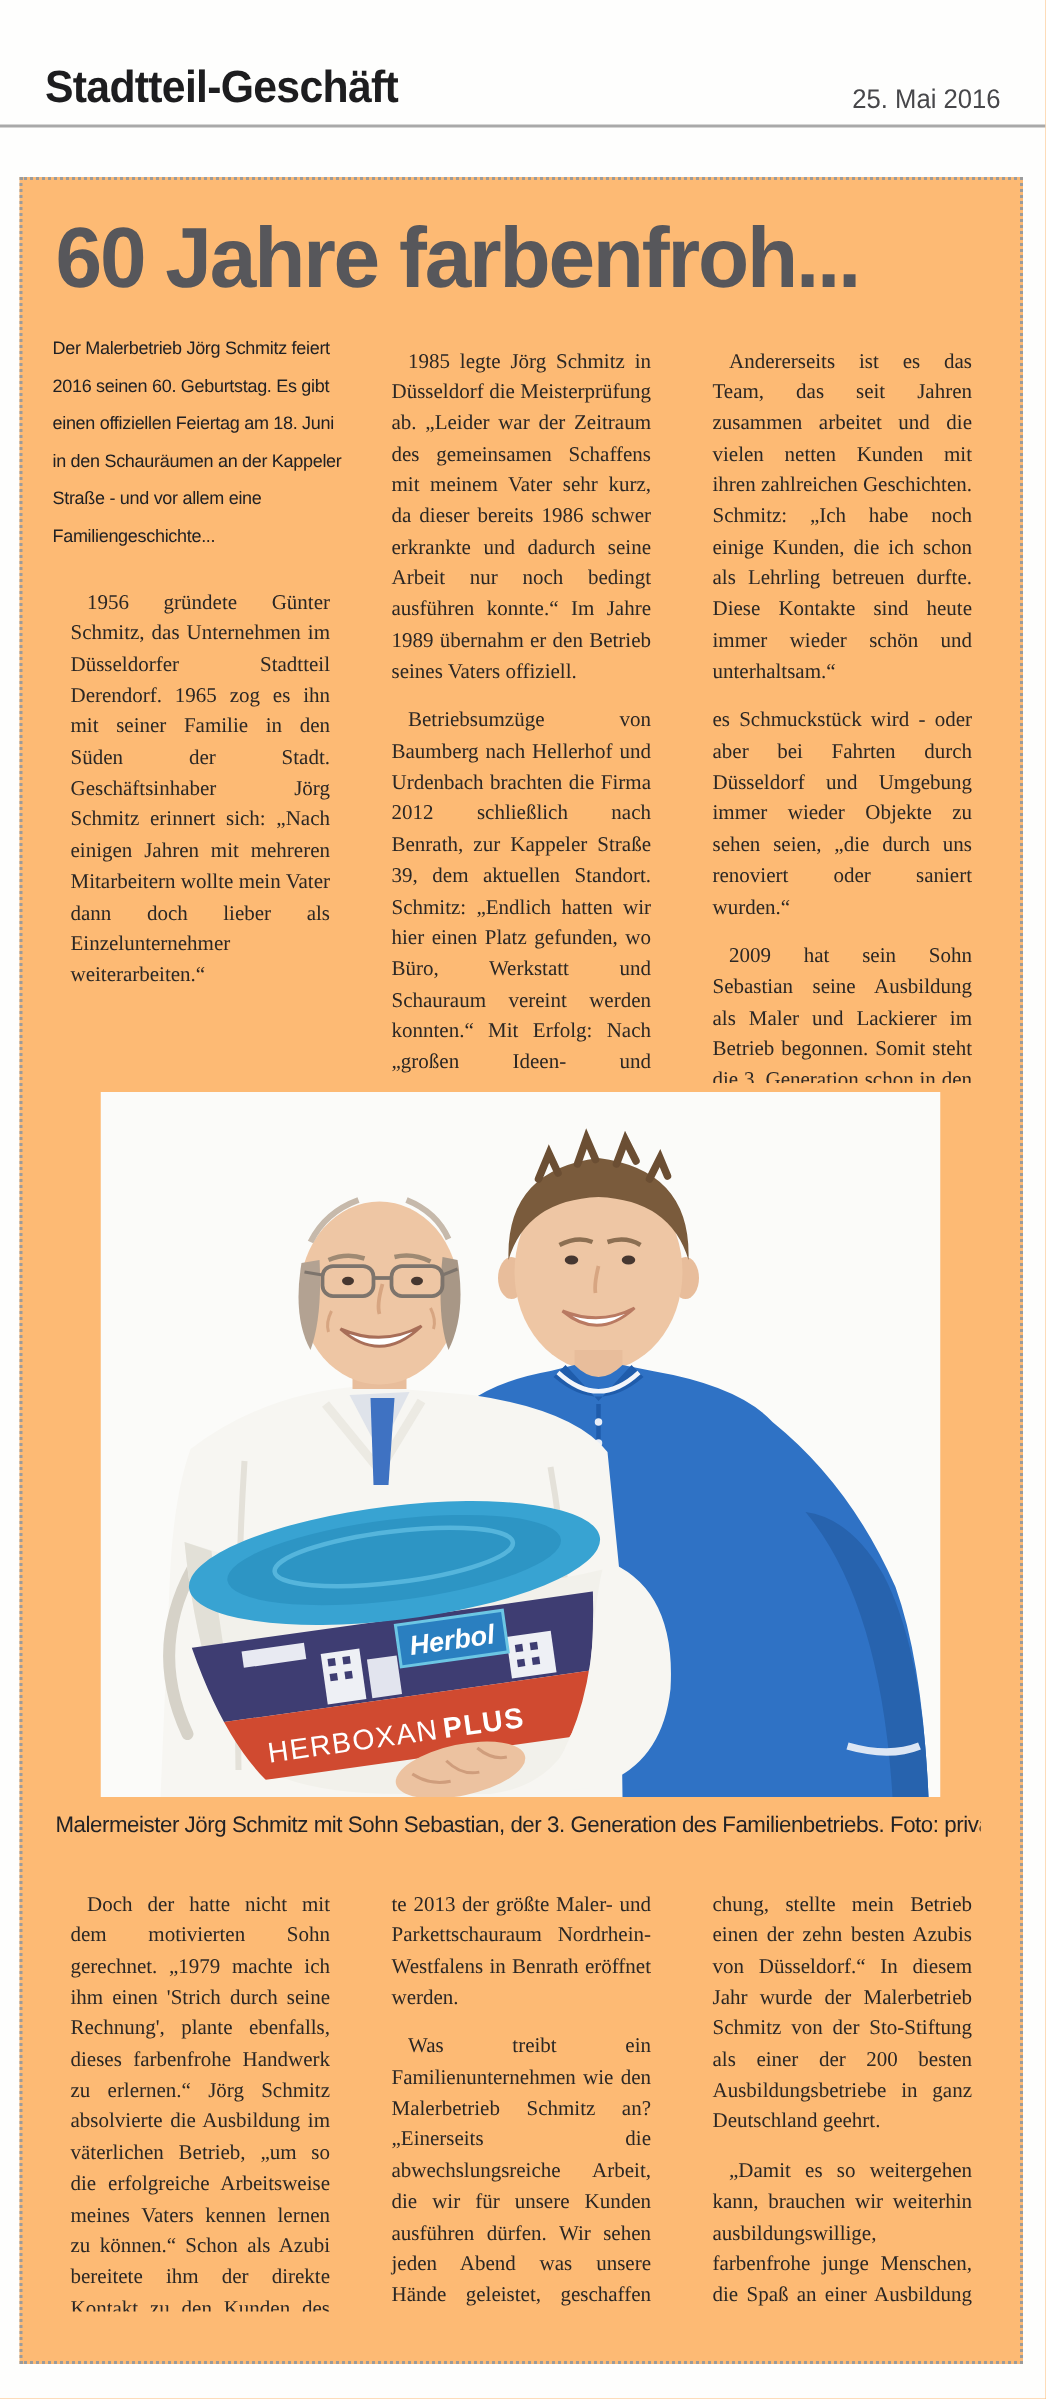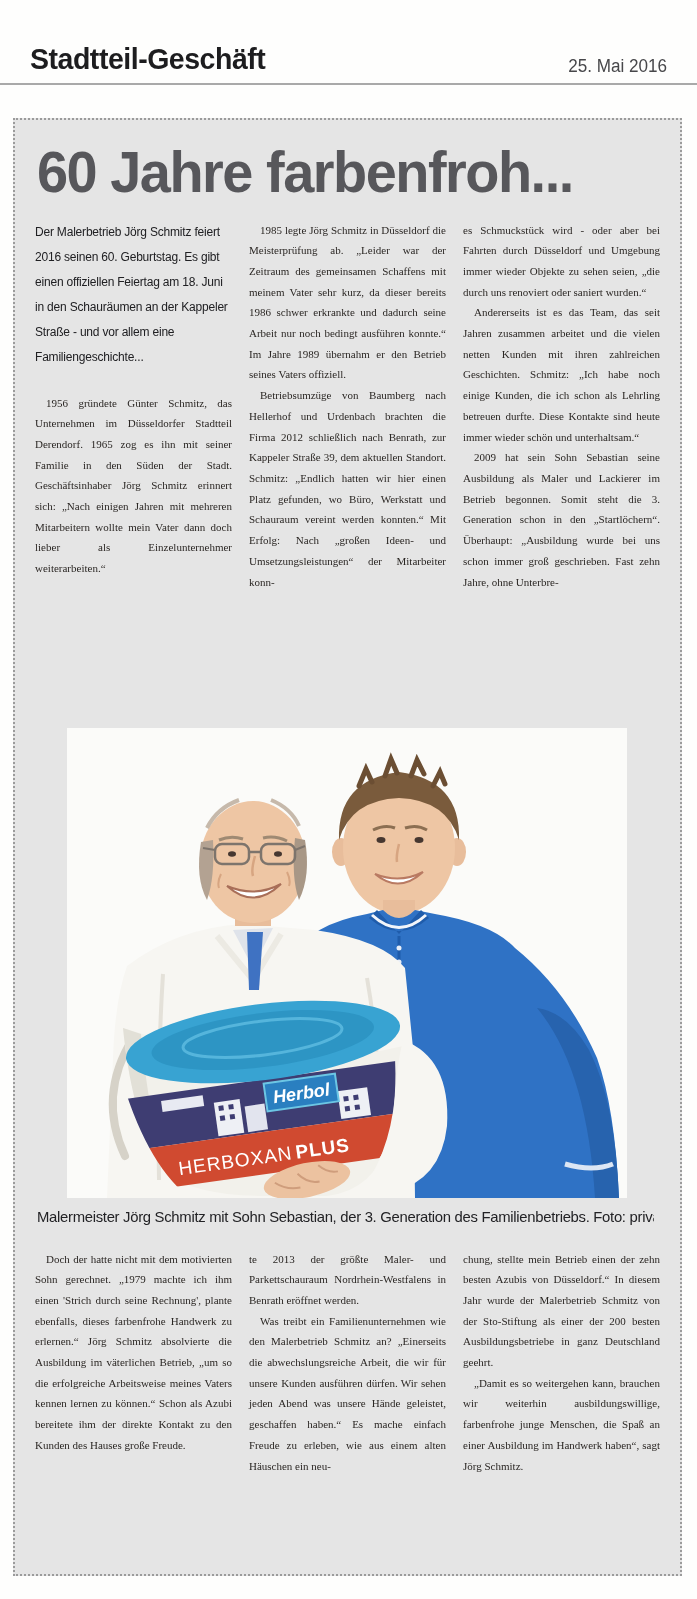--- a/index.html
+++ b/index.html
@@ -20,39 +20,39 @@
   .issue-date{
     position:absolute;right:30px;top:38px;
     font-family:"Liberation Sans", sans-serif;font-size:18px;color:#47474a;
     transform:scaleX(.95);transform-origin:right;white-space:nowrap;
   }
   .masthead-rule{position:absolute;left:0;top:65px;width:697px;height:2px;background:#a9a9a9;}
   
   .article-frame{
     position:absolute;left:13px;top:118px;width:669px;height:1458px;
     border:2px dotted #9b9b9b;box-sizing:border-box;
-    padding:0 20px;overflow:hidden;background:#e5e5e5;
+    padding:0 20px;overflow:hidden;background:#fdba74;
   }
   .headline{
     margin:22px 0 0 2px;
     font-family:"Liberation Sans", sans-serif;font-weight:bold;
     font-size:57px;line-height:1.08;letter-spacing:-1.5px;color:#57575b;
     transform:scaleX(.98);transform-origin:left;white-space:nowrap;
   }
   
   .cols{display:flex;gap:17px;margin-top:16px;}
   .cols.top{height:502px;overflow:hidden;}
   .cols.bottom{height:292px;overflow:hidden;margin-top:24px;}
   .col{flex:1 1 0;min-width:0;}
   .lead{
     font-family:"Liberation Sans", sans-serif;
     font-size:12px;line-height:25px;color:#202023;
     margin:0 0 23px 0;letter-spacing:-0.2px;
   }
-  p.body{font-size:11px;line-height:20.7px;margin:0;text-align:justify;}
+  p.body{font-size:14px;line-height:20.7px;margin:12px;text-align:justify;}
   p.body.indent{text-indent:11px;}
   
   .photo-wrap{margin:6px 0 0 32px;width:560px;height:470px;}
   .caption{
     margin:10px 0 0 2px;
     font-family:"Liberation Sans", sans-serif;font-size:15px;color:#222225;
     letter-spacing:-0.3px;white-space:nowrap;overflow:hidden;
     transform:scaleX(.99);transform-origin:left;
   }
 </style>
@@ -72,22 +72,22 @@
   <div class="cols top">
     <div class="col">
       <p class="lead">Der Malerbetrieb Jörg Schmitz feiert 2016 seinen 60. Geburtstag. Es gibt einen offiziellen Feiertag am 18. Juni in den Schauräumen an der Kappeler Straße - und vor allem eine Familiengeschichte...</p>
       <p class="body indent">1956 gründete Günter Schmitz, das Unternehmen im Düsseldorfer Stadtteil Derendorf. 1965 zog es ihn mit seiner Familie in den Süden der Stadt. Geschäftsinhaber Jörg Schmitz erinnert sich: „Nach einigen Jahren mit mehreren Mitarbeitern wollte mein Vater dann doch lieber als Einzelunternehmer weiterarbeiten.“</p>
     </div>
     <div class="col">
       <p class="body indent">1985 legte Jörg Schmitz in Düsseldorf die Meisterprüfung ab. „Leider war der Zeitraum des gemeinsamen Schaffens mit meinem Vater sehr kurz, da dieser bereits 1986 schwer erkrankte und dadurch seine Arbeit nur noch bedingt ausführen konnte.“ Im Jahre 1989 übernahm er den Betrieb seines Vaters offiziell.</p>
       <p class="body indent">Betriebsumzüge von Baumberg nach Hellerhof und Urdenbach brachten die Firma 2012 schließlich nach Benrath, zur Kappeler Straße 39, dem aktuellen Standort. Schmitz: „Endlich hatten wir hier einen Platz gefunden, wo Büro, Werkstatt und Schauraum vereint werden konnten.“ Mit Erfolg: Nach „großen Ideen- und Umsetzungsleistungen“ der Mitarbeiter konn-</p>
     </div>
     <div class="col">
+      <p class="body indent">Andererseits ist es das Team, das seit Jahren zusammen arbeitet und die vielen netten Kunden mit ihren zahlreichen Geschichten. Schmitz: „Ich habe noch einige Kunden, die ich schon als Lehrling betreuen durfte. Diese Kontakte sind heute immer wieder schön und unterhaltsam.“</p>
       <p class="body">es Schmuckstück wird - oder aber bei Fahrten durch Düsseldorf und Umgebung immer wieder Objekte zu sehen seien, „die durch uns renoviert oder saniert wurden.“</p>
-      <p class="body indent">Andererseits ist es das Team, das seit Jahren zusammen arbeitet und die vielen netten Kunden mit ihren zahlreichen Geschichten. Schmitz: „Ich habe noch einige Kunden, die ich schon als Lehrling betreuen durfte. Diese Kontakte sind heute immer wieder schön und unterhaltsam.“</p>
       <p class="body indent">2009 hat sein Sohn Sebastian seine Ausbildung als Maler und Lackierer im Betrieb begonnen. Somit steht die 3. Generation schon in den „Startlöchern“. Überhaupt: „Ausbildung wurde bei uns schon immer groß geschrieben. Fast zehn Jahre, ohne Unterbre-</p>
     </div>
   </div>
 
   <div class="photo-wrap">
     <svg viewBox="0 0 560 470" width="560" height="470">
       <rect width="560" height="470" fill="#fbfbf9"></rect>
 
       <g>
         <ellipse cx="274" cy="124" rx="9" ry="14" fill="#e8bd9b"></ellipse>

